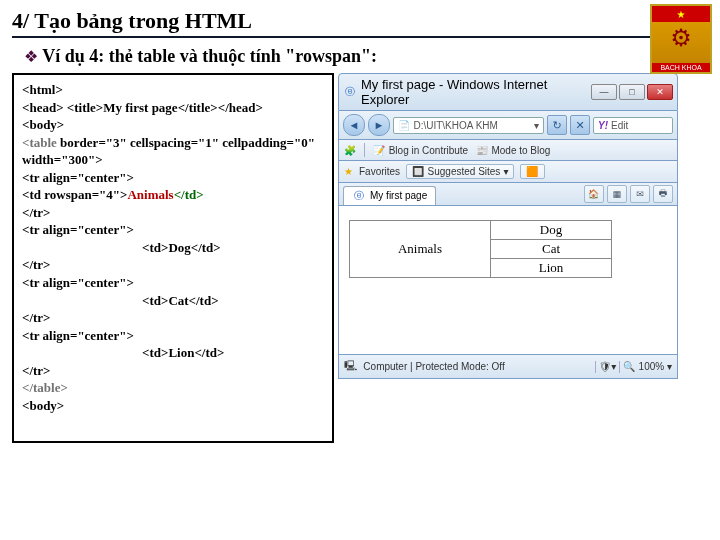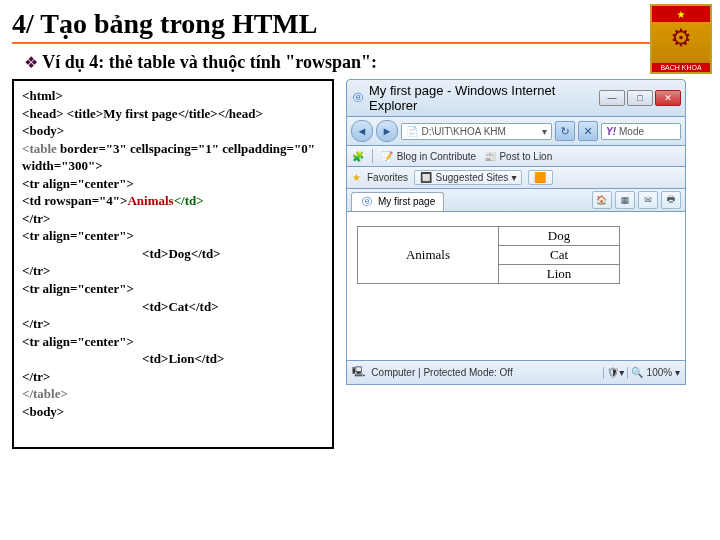--- a/index.html
+++ b/index.html
@@ -1,20 +1,20 @@
 <!DOCTYPE html>
 <html><head>
 <meta charset="utf-8">
 <style>
 body{margin:0;font-family:"Times New Roman",serif;background:#fff;width:720px;height:540px;position:relative;box-sizing:border-box}
 .slide{padding:8px 12px}
-.title{font-size:28px;font-weight:bold;border-bottom:2px solid #f97316;padding-bottom:2px;margin-bottom:6px}
+.title{font-size:22px;font-weight:bold;border-bottom:2px solid #0f172a;padding-bottom:2px;margin-bottom:6px}
 .sub{font-size:18px;color:#000;margin:8px 0 6px 12px}
 .bullet{color:#4b0d3d;font-size:16px;margin-right:4px}
-.content{display:flex;gap:12px}
+.content{display:flex;gap:4px}
 .codebox{border:2px solid #000;padding:6px 8px;font-family:"Times New Roman",serif;font-size:13px;line-height:1.35;width:322px;height:370px;box-sizing:border-box}
 .codebox .b{font-weight:bold}
 .blue{color:#737373;font-weight:bold}
 .red{color:#b10000;font-weight:bold}
 .green{color:#006600;font-weight:bold}
 .indent{padding-left:120px}
 .logo{position:absolute;top:4px;right:8px;width:58px;height:66px;border:2px solid #c0a020;background:linear-gradient(#e0a000,#c08000);display:flex;flex-direction:column;align-items:center;justify-content:flex-start;color:#fff;font-size:7px;font-family:Arial}
 .logo .flag{background:#c00;width:100%;height:16px;display:flex;align-items:center;justify-content:center;color:#ff0;font-size:10px}
 .logo .gear{font-size:24px;color:#800;margin-top:2px}
 .logo .txt{background:#c00;width:100%;font-size:7px;text-align:center;padding:1px 0;margin-top:auto}
@@ -90,28 +90,28 @@
     <div class="navbtn">►</div>
     <div class="addr">
             <span>📄</span>
             <span>D:\UIT\KHOA KHM</span>
             <span style="margin-left:auto">▾</span>
           </div>
     <div class="navbtn" style="border-radius:2px;width:18px;height:18px">↻</div>
     <div class="navbtn" style="border-radius:2px;width:18px;height:18px">✕</div>
     <div class="addr" style="flex:0 0 70px">
             <span class="yahoo">Y!</span>
-            <span>Mode</span>
+            <span>Edit</span>
           </div>
    </div>
    <div class="toolbar">
     <span>🧩</span>
           <span class="sep"></span>
     <span>📝 <span>Blog in Contribute</span></span>
-    <span>📰 <span>Post to Lion</span></span>
+    <span>📰 <span>Mode to Blog</span></span>
    </div>
    <div class="favbar">
     <span class="star">★</span>
     <span>Favorites</span>
     <span class="sugg"><span>🔲</span><span>Suggested Sites</span> ▾</span>
     <span class="sugg">
             <span>🟧</span>
           </span>
    </div>
    <div class="tabrow">

